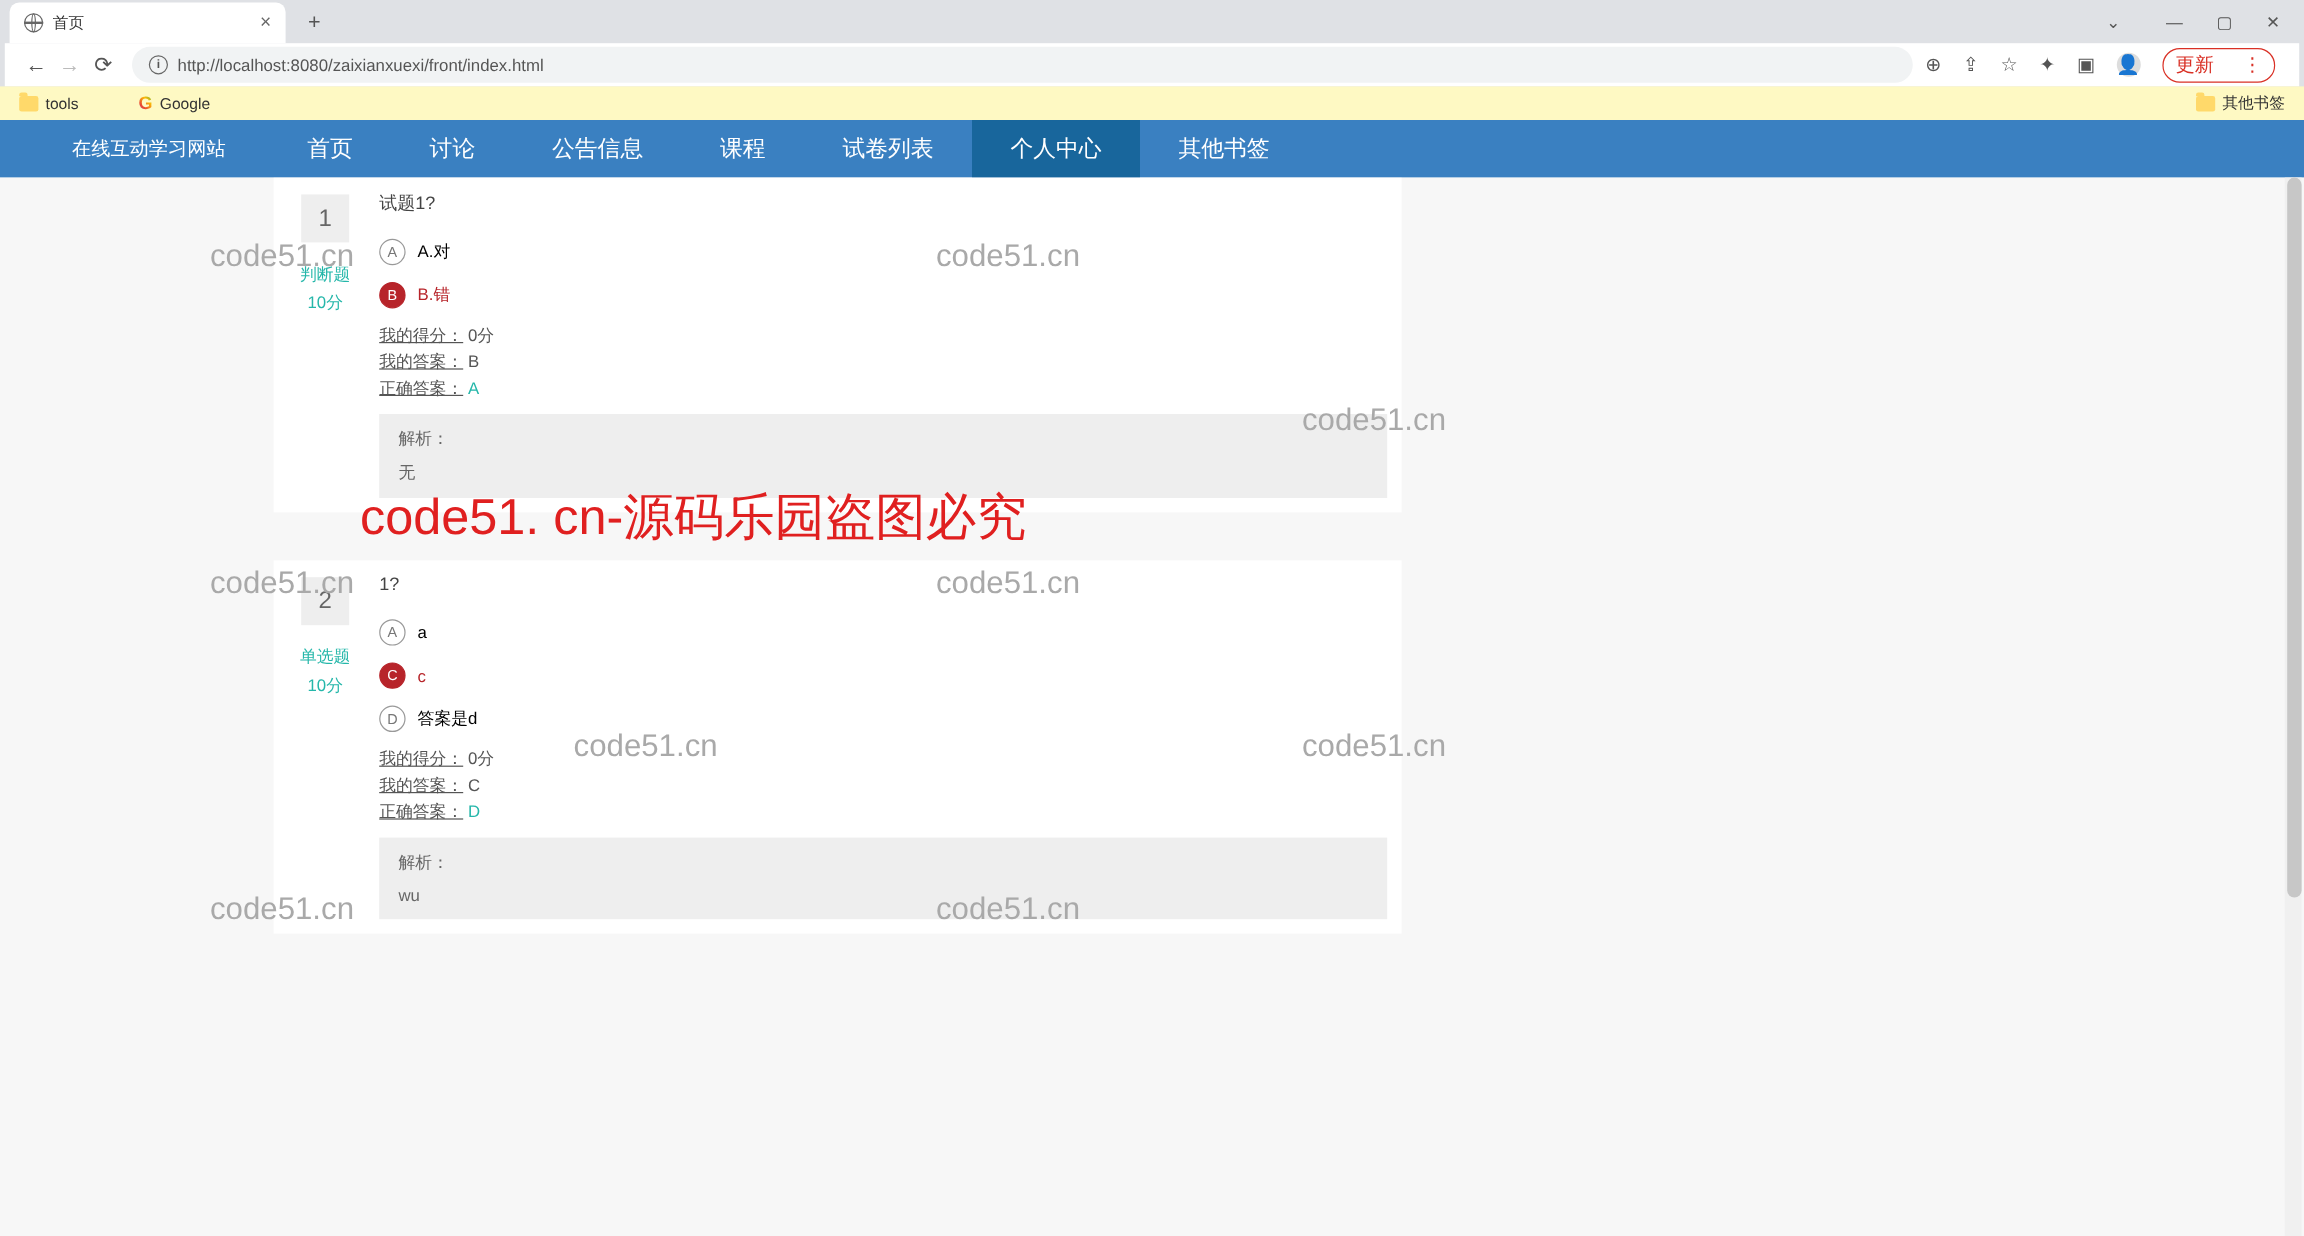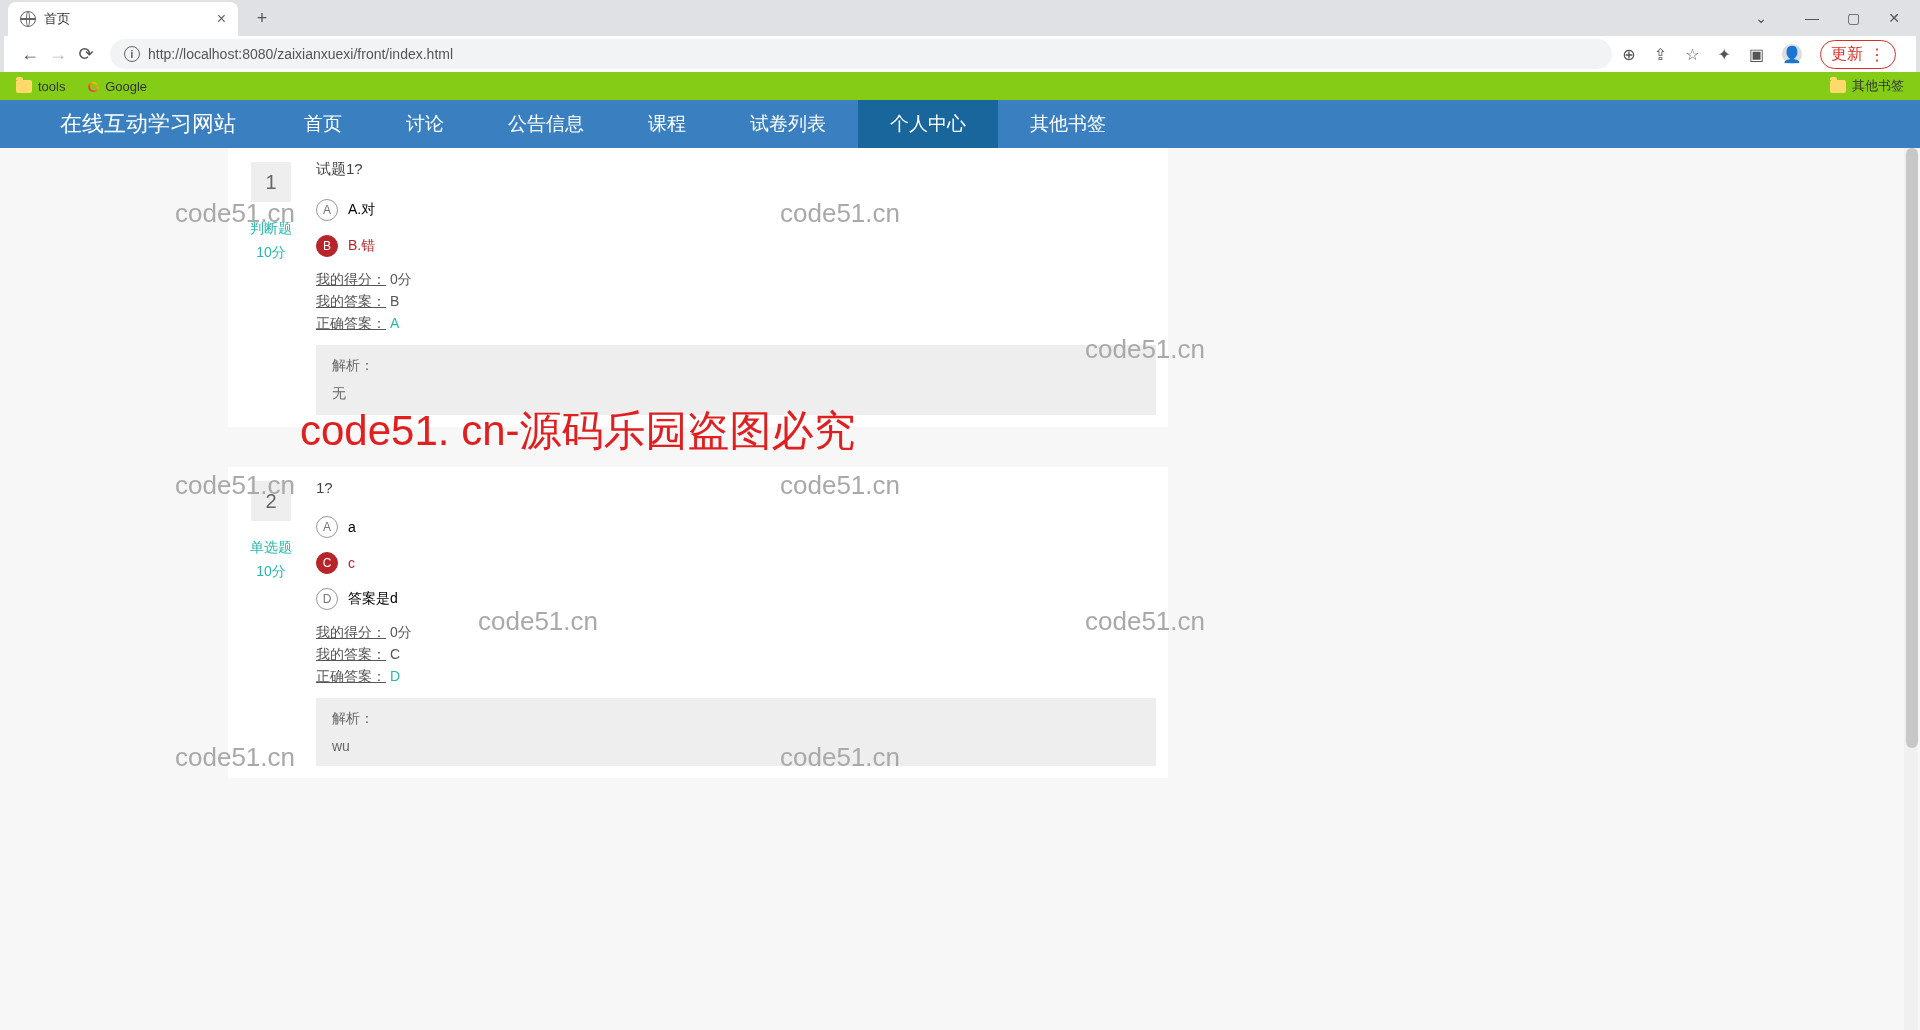--- a/index.html
+++ b/index.html
@@ -18,32 +18,32 @@
 .win-ctrl span { font-size: 14px; }
 .win-chevron { font-size: 18px; margin-right: 10px; color: #555; }
 
 .addr-bar { display: flex; align-items: center; height: 36px; padding: 0 12px; background: #fff; margin: 0 4px; }
 .nav-btn { width: 28px; height: 28px; display: flex; align-items: center; justify-content: center; color: #555; font-size: 18px; }
 .nav-btn.disabled { color: #bbb; }
 .url-box { flex: 1; display: flex; align-items: center; margin: 0 10px; background: #f1f3f4; border-radius: 20px; height: 30px; padding: 0 14px; font-size: 14px; color: #555; }
 .url-box .info-icon { width: 16px; height: 16px; border: 1.5px solid #666; border-radius: 50%; margin-right: 8px; display: flex; align-items: center; justify-content: center; font-size: 10px; font-weight: bold; }
 .addr-right { display: flex; align-items: center; gap: 18px; padding-right: 8px; color: #555; }
 .addr-right span { font-size: 16px; }
-.update-btn { border: 1.5px solid #d93025; color: #d93025; border-radius: 16px; padding: 3px 10px; font-size: 13px; display: flex; align-items: center; gap: 6px; }
-
-.bookmark-bar { display: flex; align-items: center; height: 28px; padding: 0 16px; font-size: 13px; color: #333; background: #84cc16; }
+.update-btn { border: 1.5px solid #d93025; color: #d93025; border-radius: 16px; padding: 3px 10px; font-size: 13px; display: flex; align-items: center; gap: 24px; }
+
+.bookmark-bar { display: flex; align-items: center; height: 28px; padding: 0 16px; font-size: 13px; color: #333; background: #fef9c3; gap: 28px; }
 .bm-item { display: flex; align-items: center; gap: 6px; margin-right: 22px; }
 .bm-folder { width: 16px; height: 13px; background: #ffd96a; border-radius: 2px; position: relative; }
 .bm-folder::before { content: ""; position: absolute; top: -3px; left: 0; width: 7px; height: 3px; background: #ffd96a; border-radius: 2px 2px 0 0; }
 .bm-google { font-weight: bold; font-size: 15px; background: linear-gradient(45deg, #4285f4, #ea4335, #fbbc05, #34a853); -webkit-background-clip: text; -webkit-text-fill-color: transparent; }
 .bm-right { margin-left: auto; display: flex; align-items: center; gap: 6px; }
 
 
 .page-nav { background: #3a80c1; height: 48px; display: flex; align-items: center; }
-.brand { color: #fff; font-size: 22px; padding: 0 36px 0 60px; }
+.brand { color: #fff; font-size: 16px; padding: 0 36px 0 60px; }
 .nav-item { color: #fff; font-size: 19px; padding: 0 32px; height: 48px; display: flex; align-items: center; cursor: pointer; }
 .nav-item.active { background: #18669c; }
 
 
 .page-body { background: #f7f7f7; height: calc(1030px - 148px); overflow: auto; position: relative; }
 .content { width: 940px; margin: 0 0 0 228px; position: relative; }
 .qcard { background: #fff; display: flex; margin-bottom: 40px; padding: 12px; position: relative; }
 .qnum-box { width: 62px; text-align: center; }
 .qnum { width: 40px; height: 40px; background: #eee; display: flex; align-items: center; justify-content: center; font-size: 20px; color: #666; margin: 2px auto 18px; }
 .qtype { color: #25b7aa; font-size: 14px; margin-bottom: 6px; }

